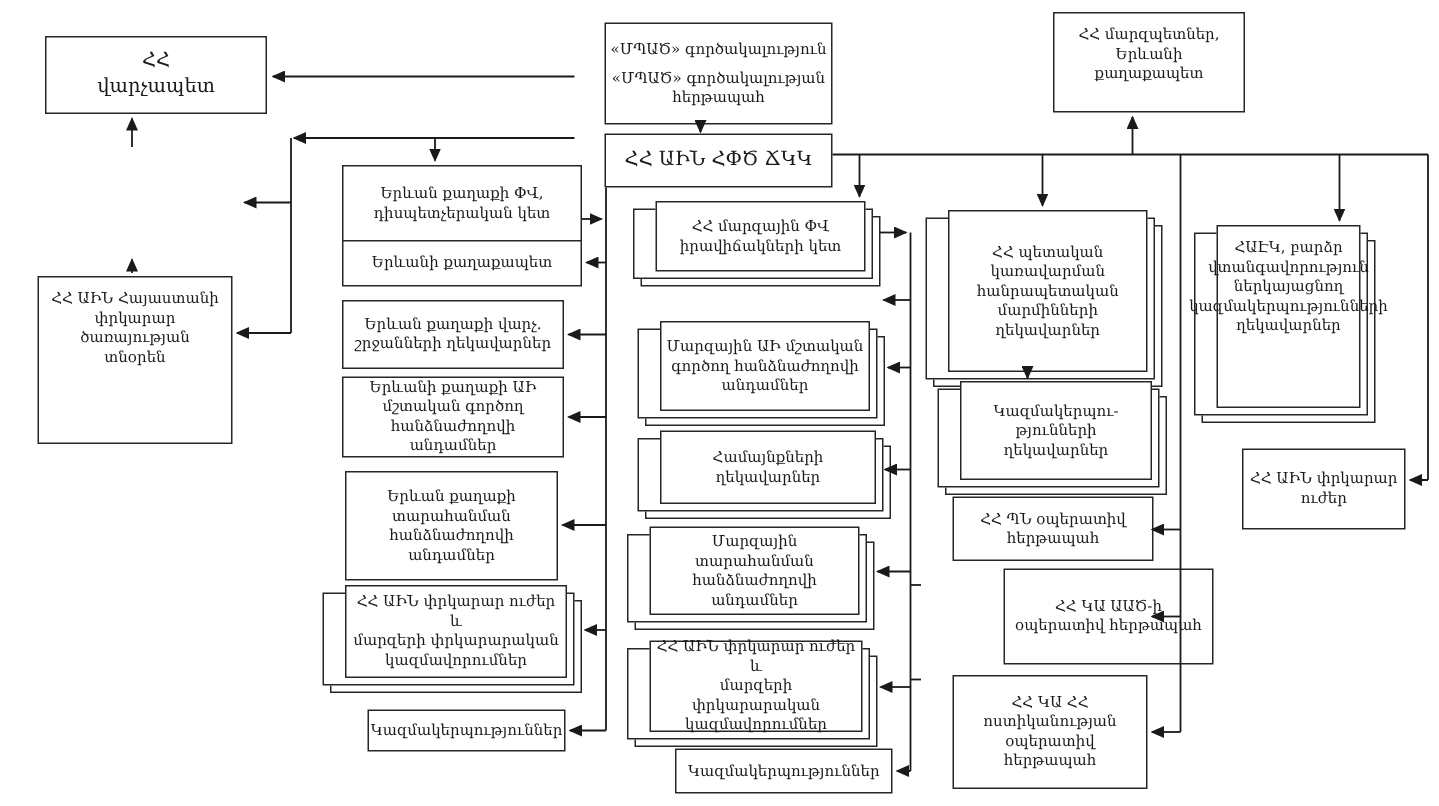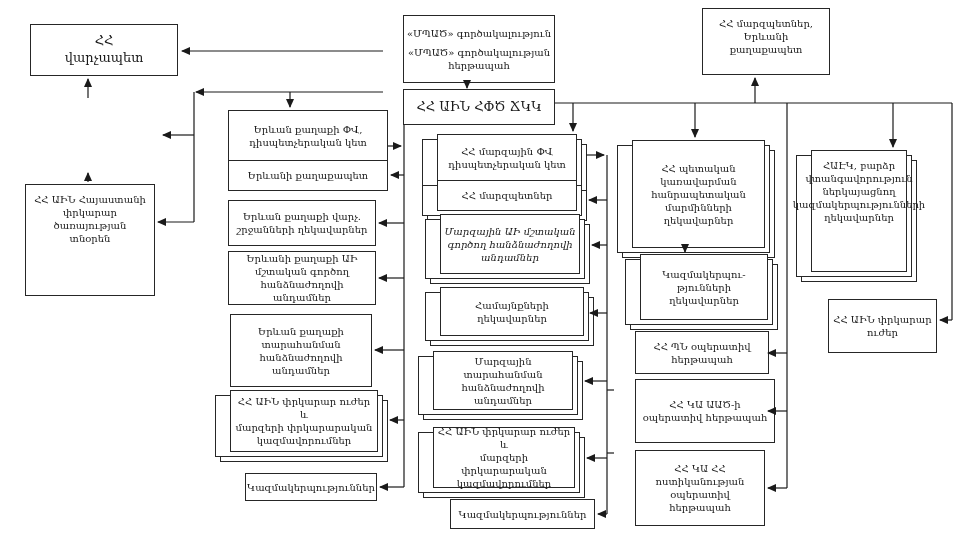--- a/index.html
+++ b/index.html
@@ -115,31 +115,24 @@
     <div class="face">
         <span>Կազմակերպություններ</span>
       </div>
   </div>
 
   <div class="node" style="left:417px;top:134px;width:160px;height:47px;">
     <div class="layer s2"></div>
     <div class="layer s1"></div>
     <div class="face">
         <span>ՀՀ մարզային ՓՎ
-դիսպետչերական կետ</span>
-      </div>
-  </div>
-  <div class="node" style="left:417px;top:180px;width:160px;height:31px;">
-    <div class="layer s2"></div>
-    <div class="layer s1"></div>
-    <div class="face">
-        <span>ՀՀ մարզպետներ</span>
-      </div>
-  </div>
-  <div class="node" style="left:420px;top:214px;width:160px;height:60px;font-style:italic;">
+իրավիճակների կետ</span>
+      </div>
+  </div>
+  <div class="node" style="left:420px;top:214px;width:160px;height:60px;">
     <div class="layer s2"></div>
     <div class="layer s1"></div>
     <div class="face">
         <span>Մարզային ԱԻ մշտական
 գործող հանձնաժողովի
 անդամներ</span>
       </div>
   </div>
   <div class="node" style="left:420px;top:287px;width:164px;height:49px;">
     <div class="layer s2"></div>
@@ -191,21 +184,21 @@
 թյունների
 ղեկավարներ</span>
       </div>
   </div>
   <div class="node" style="left:615px;top:331px;width:154px;height:43px;">
     <div class="face">
         <span>ՀՀ ՊՆ օպերատիվ
 հերթապահ</span>
       </div>
   </div>
-  <div class="node" style="left:615px;top:379px;width:160px;height:64px;">
+  <div class="node" style="left:649px;top:379px;width:160px;height:64px;">
     <div class="face">
         <span>ՀՀ ԿԱ ԱԱԾ-ի
 օպերատիվ հերթապահ</span>
       </div>
   </div>
   <div class="node" style="left:615px;top:450px;width:150px;height:76px;border-radius:13px;">
     <div class="face">
         <span>ՀՀ ԿԱ ՀՀ
 ոստիկանության
 օպերատիվ հերթապահ</span>

